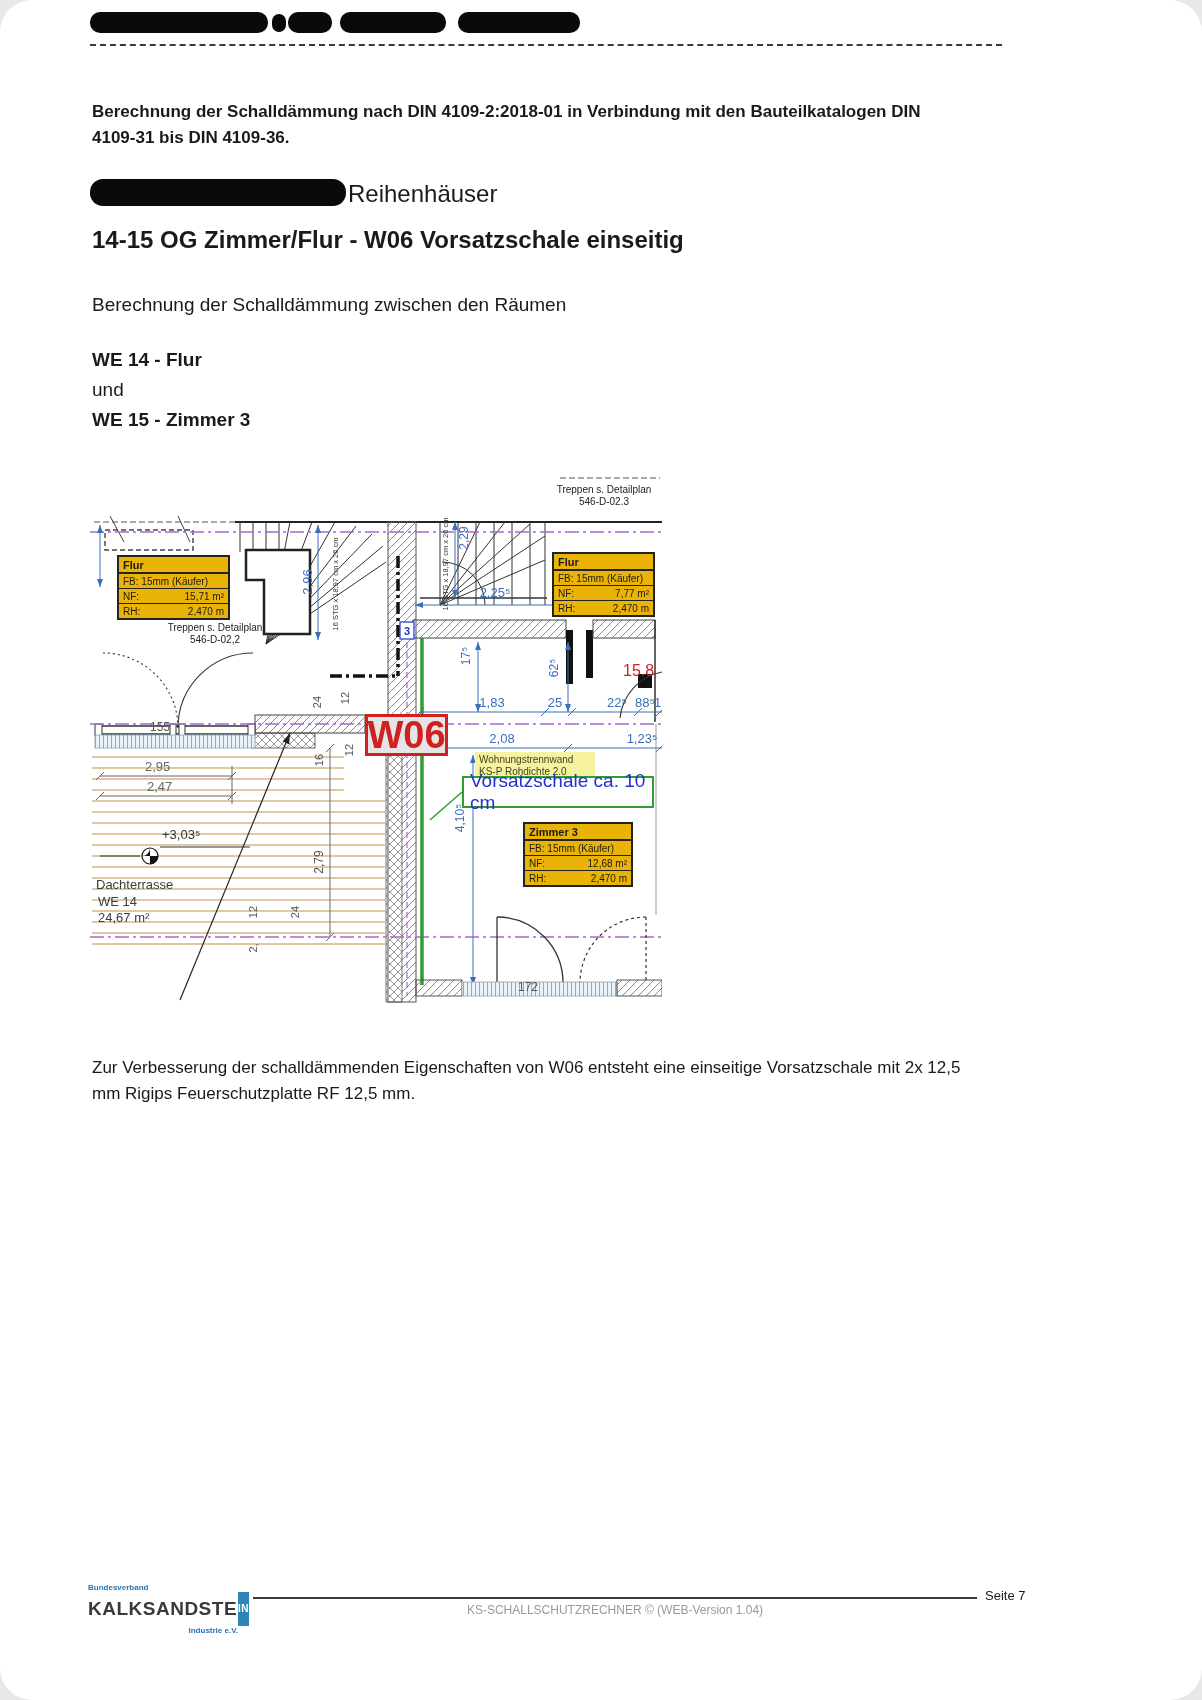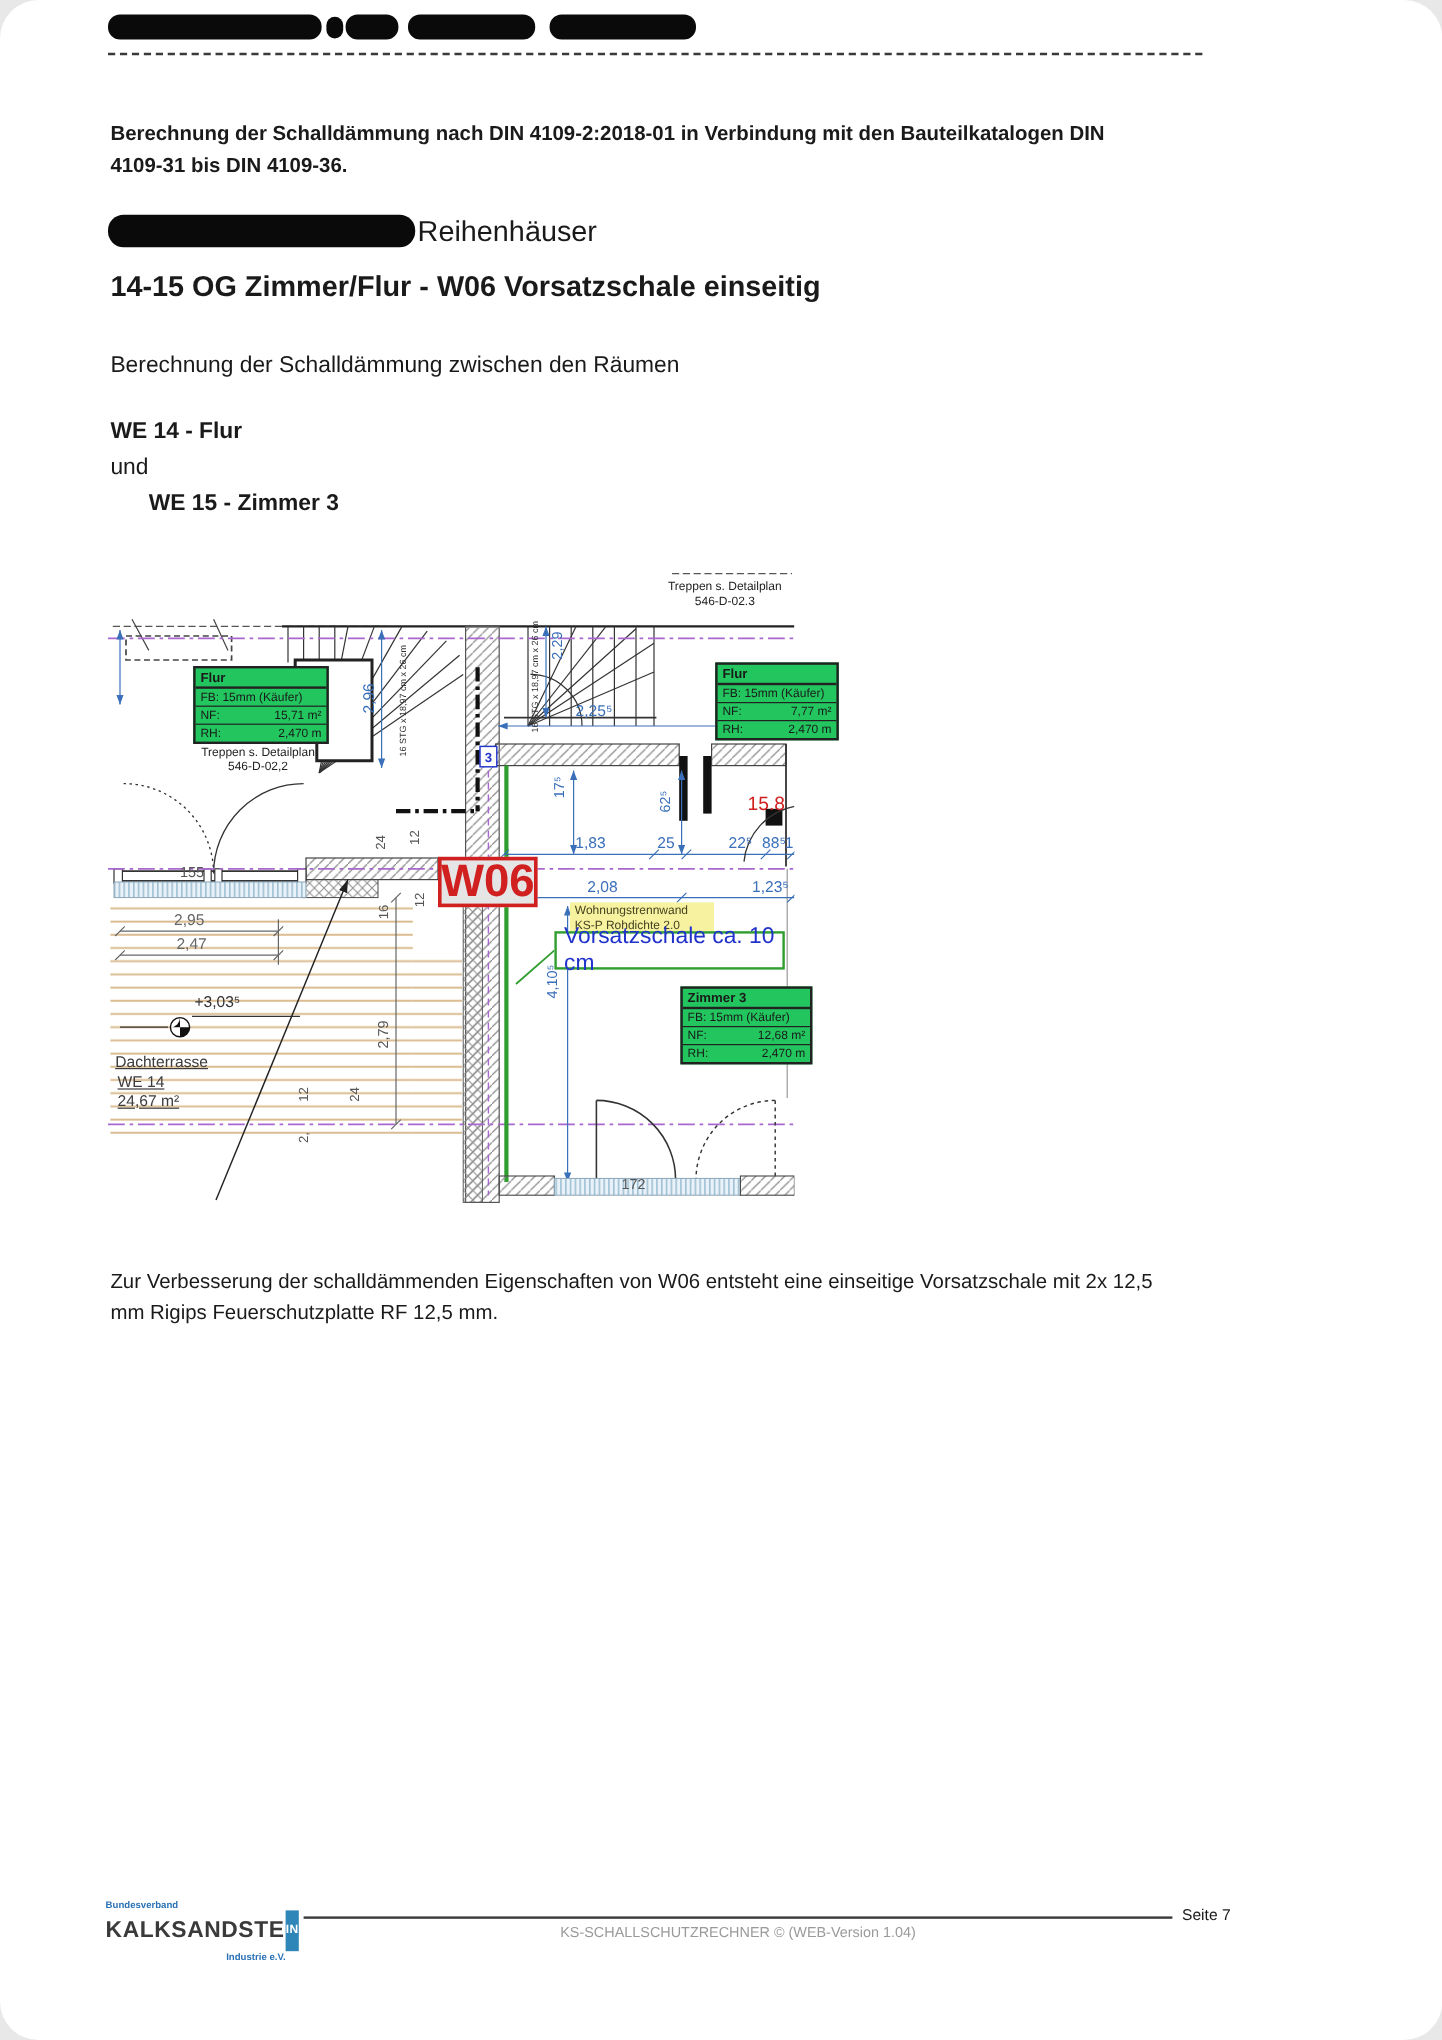--- a/index.html
+++ b/index.html
@@ -17,36 +17,36 @@
   .sub{position:absolute;left:92px;top:294px;font-size:19px;}
   .roomline{position:absolute;left:92px;font-size:19px;}
   .b{font-weight:bold;}
   
   .plan{position:absolute;left:90px;top:472px;width:572px;height:532px;background:#fff;}
   .plan svg{position:absolute;left:0;top:0;}
   .pl{position:absolute;white-space:nowrap;line-height:1.1;}
   .dimb{color:#3a6fba;font-size:13px;}
   .dimg{color:#555;font-size:13px;}
   .ctr{text-align:center;}
-  .rbox{position:absolute;background:#22c55e;border:2px solid #222;font-size:10px;box-sizing:border-box;margin-left:44px;}
+  .rbox{position:absolute;background:#eab308;border:2px solid #222;font-size:10px;box-sizing:border-box;}
   .rb-title{font-weight:bold;font-size:11px;border-bottom:2px solid #222;padding:2px 4px 1px;}
   .rb-row{border-bottom:1px solid #222;padding:2px 4px 1px;}
   .rb-row:last-child{border-bottom:none;}
   .kv{display:flex;justify-content:space-between;}
   .w06box{position:absolute;left:275px;top:242px;width:83px;height:42px;background:#e5e5e5;
     border:3px solid #d02020;color:#d02020;font-size:38px;font-weight:bold;
     display:flex;align-items:center;justify-content:center;box-sizing:border-box;}
   .ynote{position:absolute;left:385px;top:280px;width:112px;background:#f6f2a0;
     font-size:10px;color:#44421f;padding:2px 4px;line-height:12px;}
   .gnote{position:absolute;left:372px;top:304px;width:192px;height:32px;background:#fff;
     border:2px solid #2f9e2f;color:#2233cc;font-size:19px;display:flex;align-items:center;
     padding-left:6px;box-sizing:border-box;}
   .rednum{position:absolute;left:533px;top:190px;color:#d02020;font-size:16px;}
   .note-sm{font-size:10px;color:#222;text-align:center;line-height:12px;}
-  .terr{font-size:13px;color:#3c3c3c;text-decoration:underline;}
+  .terr{font-size:13px;color:#3c3c3c;}
   
   .bodypar{position:absolute;left:92px;top:1038px;width:880px;font-size:17px;line-height:26px;}
   
   .f-line{position:absolute;left:253px;top:1597px;width:724px;border-top:2px solid #3a3a3a;}
   .f-page{position:absolute;left:985px;top:1588px;font-size:13px;}
   .f-credit{position:absolute;left:253px;top:1603px;width:724px;text-align:center;font-size:12px;color:#9a9a9a;}
   .logo{position:absolute;left:88px;top:1583px;width:150px;}
   .logo-top{font-size:8px;font-weight:bold;color:#2a72b5;line-height:9px;}
   .logo-main{font-size:19px;font-weight:bold;color:#3a3a3a;letter-spacing:.5px;line-height:20px;display:flex;align-items:center;}
   .logo-sq{display:inline-flex;width:18px;height:34px;background:#2e86b8;color:#fff;font-size:10px;
@@ -69,21 +69,21 @@
   <p class="intro">Berechnung der Schalldämmung nach DIN 4109-2:2018-01 in Verbindung mit den Bauteilkatalogen DIN 4109-31 bis DIN 4109-36.</p>
 
   <div class="title-redact"></div>
   <div class="title-suffix">Reihenhäuser</div>
 
   <div class="h1">14-15 OG Zimmer/Flur - W06 Vorsatzschale einseitig</div>
   <div class="sub">Berechnung der Schalldämmung zwischen den Räumen</div>
 
   <div class="roomline b" style="top:349px;">WE 14 - Flur</div>
   <div class="roomline" style="top:379px;">und</div>
-  <div class="roomline b" style="top:409px;margin-left:32px;">WE 15 - Zimmer 3</div>
+  <div class="roomline b" style="top:409px;">WE 15 - Zimmer 3</div>
 
   <div class="plan">
     <svg width="572" height="532" viewBox="0 0 572 532">
       <defs>
         <pattern id="hat" width="8" height="8" patternUnits="userSpaceOnUse">
           <path d="M0,8 L8,0" stroke="#8a8a8a" stroke-width="1"></path>
         </pattern>
         <pattern id="xhat" width="8" height="8" patternUnits="userSpaceOnUse">
           <path d="M0,8 L8,0 M0,0 L8,8" stroke="#8f8f8f" stroke-width="0.9"></path>
         </pattern>

